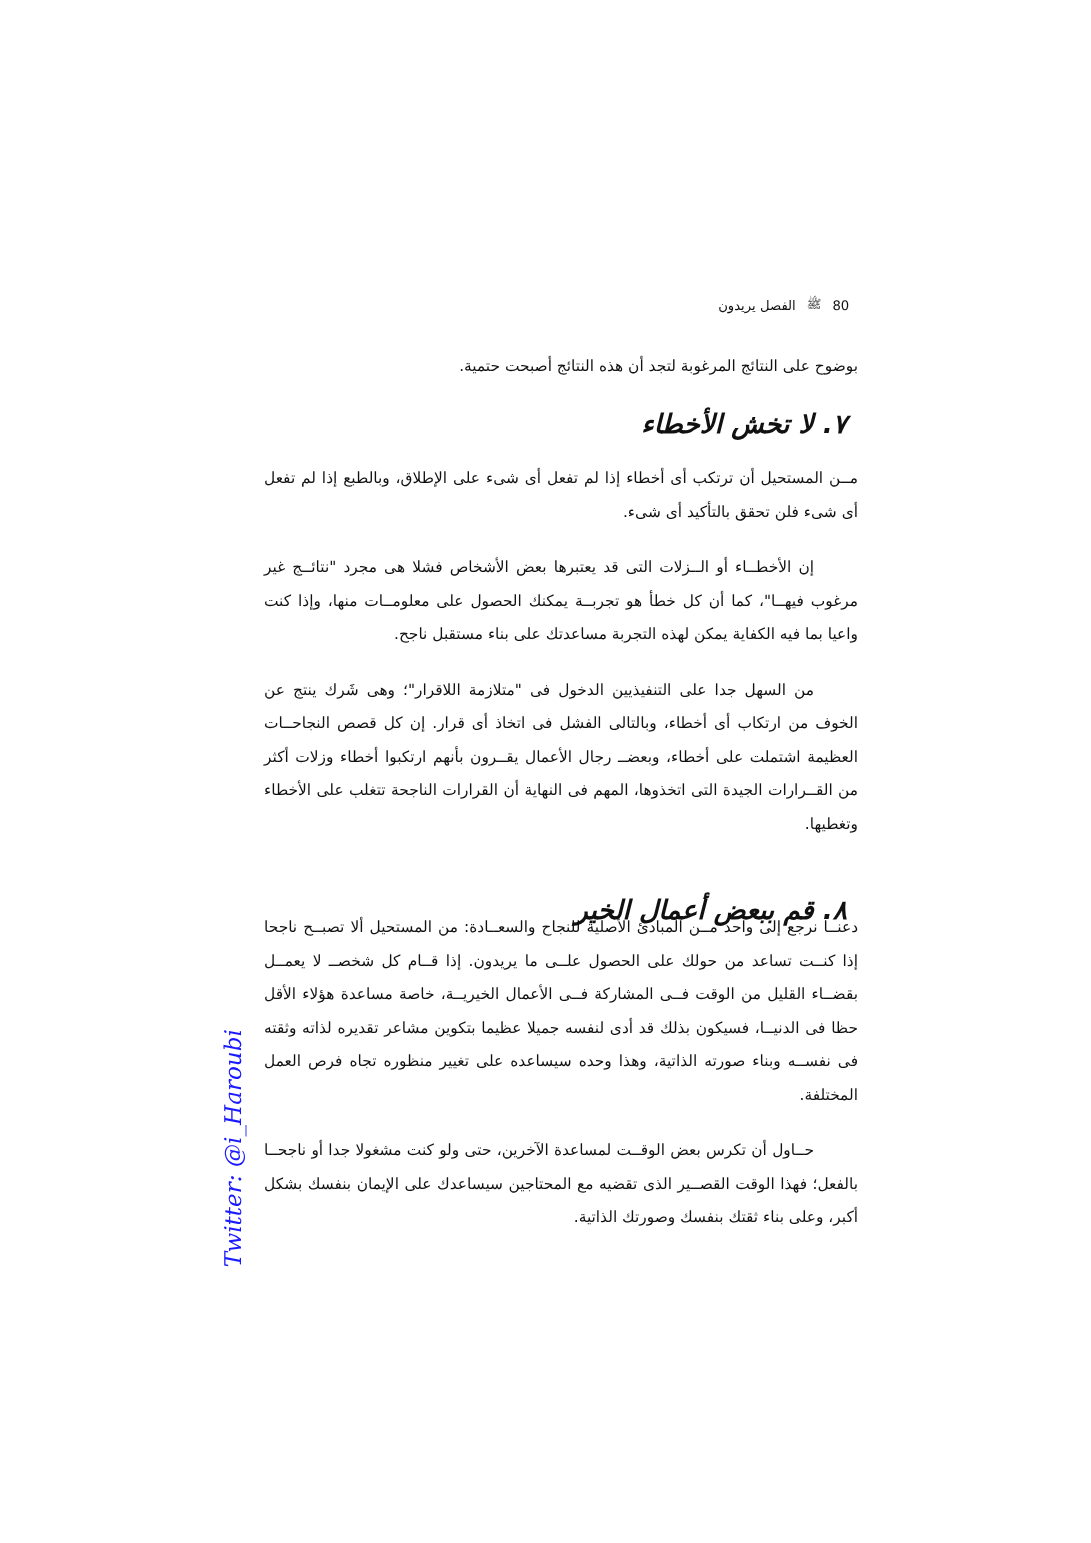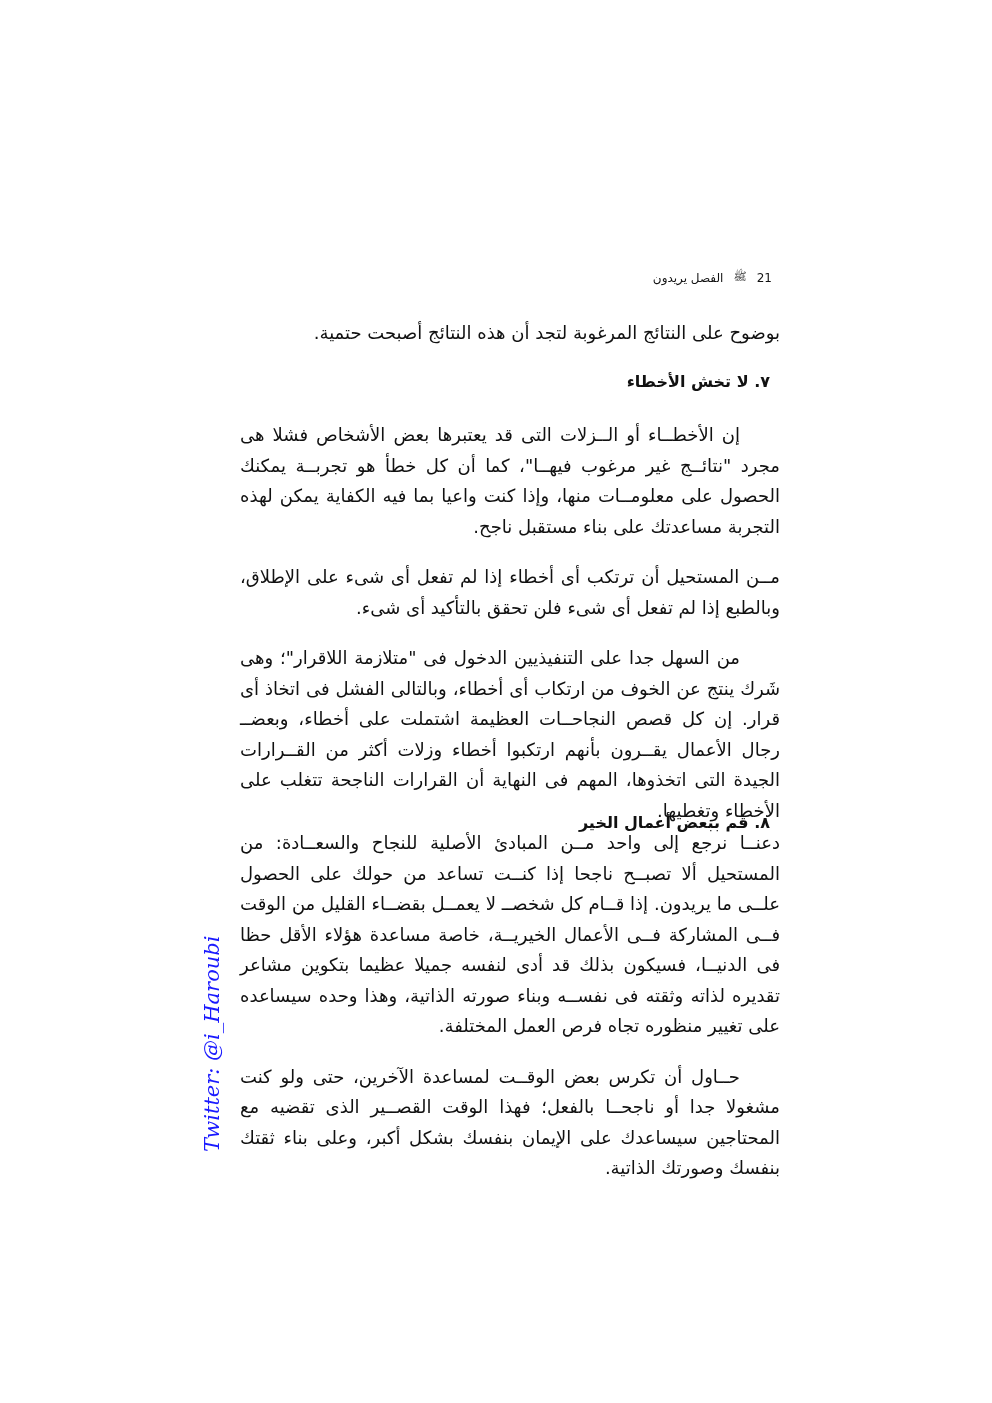--- a/index.html
+++ b/index.html
@@ -36,36 +36,37 @@
       font-size: 11px;
       letter-spacing: -1px;
     }
     .text-block {
       position: absolute;
       left: 240px;
       width: 540px;
       direction: rtl;
       text-align: justify;
       text-align-last: right;
-      font-size: 18px;
+      font-size: 14px;
       line-height: 30.5px;
     }
     .para {
       margin: 0;
       text-indent: 0;
     }
     .para.indent {
       text-indent: 40px;
     }
     .heading {
       position: absolute;
       right: 222px;
       direction: rtl;
-      font-size: 16px;
+      font-size: 24px;
       font-weight: bold;
+      font-style: italic;
       white-space: nowrap;
       text-align: right;
     }
     .watermark {
       position: absolute;
       left: 200px;
       top: 1152px;
       transform-origin: 0 0;
       transform: rotate(-90deg);
       font-family: "DejaVu Serif", serif;
@@ -74,34 +75,34 @@
       color: #1a1aff;
       white-space: nowrap;
     }
   </style>
 </head>
 <body>
 
 <div class="page">
 
   <div class="running-head">
-    <span>21</span>
+    <span>80</span>
     <span class="ornament">ﷺ</span>
     <span>الفصل يريدون</span>
   </div>
 
   <div class="text-block" style="top:318px;">
     <p class="para">بوضوح على النتائج المرغوبة لتجد أن هذه النتائج أصبحت حتمية.</p>
   </div>
 
   <div class="heading" style="top:372px;">٧. لا تخش الأخطاء</div>
 
   <div class="text-block" style="top:420px;">
+    <p class="para" style="margin-bottom:20px;">مــن المستحيل أن ترتكب أى أخطاء إذا لم تفعل أى شىء على الإطلاق، وبالطبع إذا لم تفعل أى شىء فلن تحقق بالتأكيد أى شىء.</p>
     <p class="para indent" style="margin-bottom:20px;">إن الأخطــاء أو الــزلات التى قد يعتبرها بعض الأشخاص فشلا هى مجرد "نتائــج غير مرغوب فيهــا"، كما أن كل خطأ هو تجربــة يمكنك الحصول على معلومــات منها، وإذا كنت واعيا بما فيه الكفاية يمكن لهذه التجربة مساعدتك على بناء مستقبل ناجح.</p>
-    <p class="para" style="margin-bottom:20px;">مــن المستحيل أن ترتكب أى أخطاء إذا لم تفعل أى شىء على الإطلاق، وبالطبع إذا لم تفعل أى شىء فلن تحقق بالتأكيد أى شىء.</p>
     <p class="para indent">من السهل جدا على التنفيذيين الدخول فى "متلازمة اللاقرار"؛ وهى شَرك ينتج عن الخوف من ارتكاب أى أخطاء، وبالتالى الفشل فى اتخاذ أى قرار. إن كل قصص النجاحــات العظيمة اشتملت على أخطاء، وبعضــ رجال الأعمال يقــرون بأنهم ارتكبوا أخطاء وزلات أكثر من القــرارات الجيدة التى اتخذوها، المهم فى النهاية أن القرارات الناجحة تتغلب على الأخطاء وتغطيها.</p>
   </div>
 
   <div class="heading" style="top:813px;">٨. قم ببعض أعمال الخير</div>
 
   <div class="text-block" style="top:828px;">
     <p class="para" style="margin-bottom:20px;">دعنــا نرجع إلى واحد مــن المبادئ الأصلية للنجاح والسعــادة: من المستحيل ألا تصبــح ناجحا إذا كنــت تساعد من حولك على الحصول علــى ما يريدون. إذا قــام كل شخصــ لا يعمــل بقضــاء القليل من الوقت فــى المشاركة فــى الأعمال الخيريــة، خاصة مساعدة هؤلاء الأقل حظا فى الدنيــا، فسيكون بذلك قد أدى لنفسه جميلا عظيما بتكوين مشاعر تقديره لذاته وثقته فى نفســه وبناء صورته الذاتية، وهذا وحده سيساعده على تغيير منظوره تجاه فرص العمل المختلفة.</p>
     <p class="para indent">حــاول أن تكرس بعض الوقــت لمساعدة الآخرين، حتى ولو كنت مشغولا جدا أو ناجحــا بالفعل؛ فهذا الوقت القصــير الذى تقضيه مع المحتاجين سيساعدك على الإيمان بنفسك بشكل أكبر، وعلى بناء ثقتك بنفسك وصورتك الذاتية.</p>
   </div>
 

